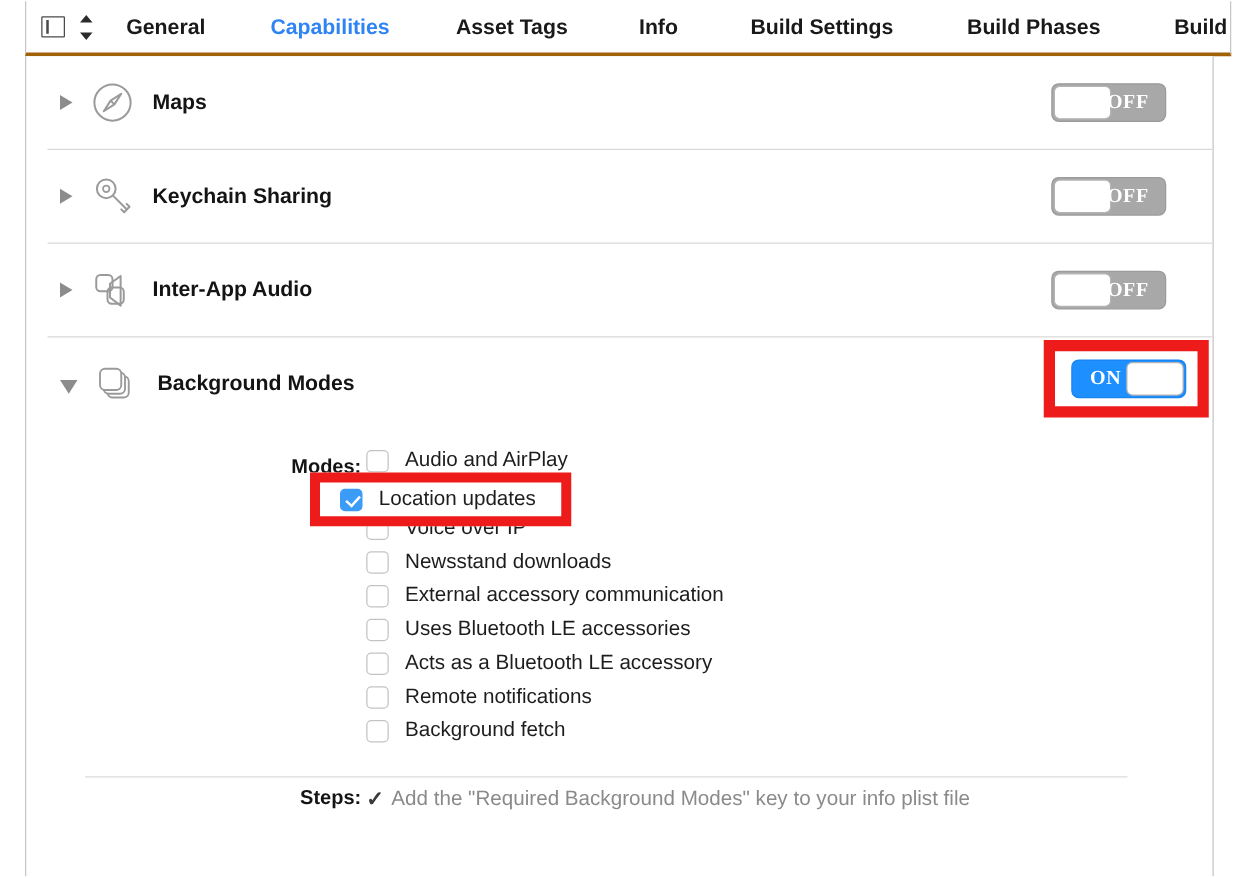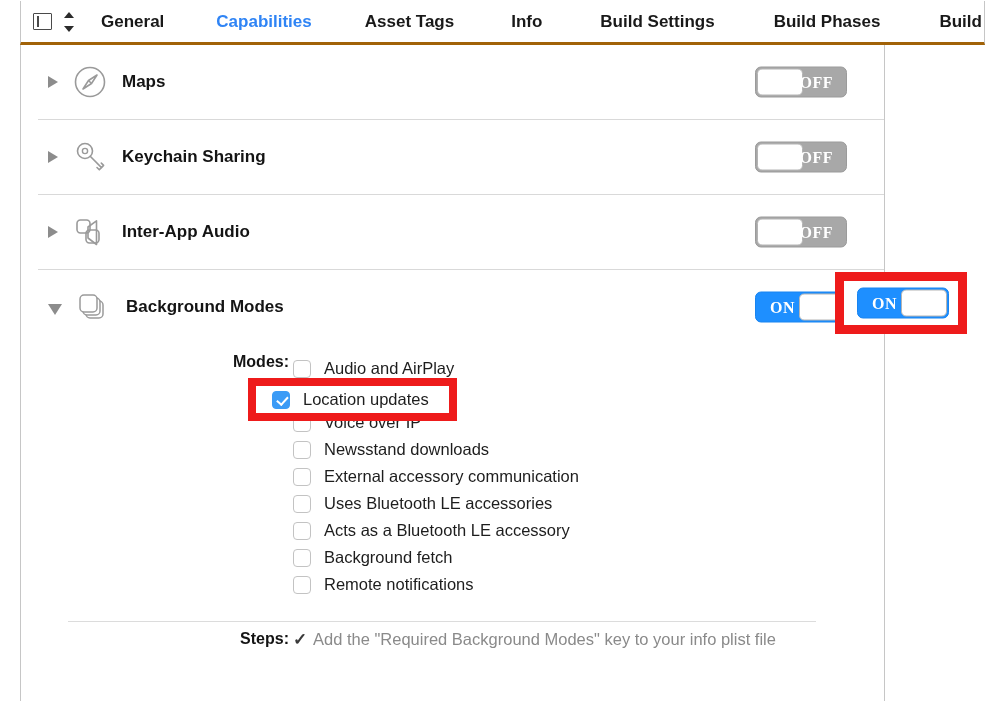--- a/index.html
+++ b/index.html
@@ -95,21 +95,21 @@
   #tab-info         { margin-left: 57px; }
   #tab-buildsettings{ margin-left: 58px; }
   #tab-buildphases  { margin-left: 59px; }
   #tab-buildrules   { margin-left: 59px; }
 
   
   #pane {
     position: absolute;
     left: 20px;
     top: 45px;
-    width: 865px;
+    width: 951px;
     height: 656px;
     box-sizing: border-box;
     border-left: 1px solid #c6c6c6;
     border-right: 1px solid #c6c6c6;
     background: #ffffff;
     overflow: hidden;
   }
 
   .cap-row {
     position: relative;
@@ -211,21 +211,21 @@
   .switch.on  .lbl { margin-left: 14px; }
 
   
   #bgmodes-body {
     position: relative;
     padding-top: 4px;
   }
   #modes-label {
     position: absolute;
     left: 182px;
-    top: 9px;
+    top: 21px;
     width: 86px;
     text-align: right;
     font-size: 16px;
     font-weight: bold;
     color: #141414;
   }
   #modes-list {
     margin-left: 272px;
     padding-top: 7px;
   }
@@ -460,25 +460,25 @@
         <div class="mode-row">
           <div class="checkbox"></div>
           <div class="mode-label">Uses Bluetooth LE accessories</div>
         </div>
         <div class="mode-row">
           <div class="checkbox"></div>
           <div class="mode-label">Acts as a Bluetooth LE accessory</div>
         </div>
         <div class="mode-row">
           <div class="checkbox"></div>
+          <div class="mode-label">Remote notifications</div>
+        </div>
+        <div class="mode-row">
+          <div class="checkbox"></div>
           <div class="mode-label">Background fetch</div>
-        </div>
-        <div class="mode-row">
-          <div class="checkbox"></div>
-          <div class="mode-label">Remote notifications</div>
         </div>
       </div>
 
       <div id="steps-wrap">
         <div class="divider inset"></div>
         <div id="steps-row">
           <div id="steps-label">Steps:</div>
           <div id="steps-check">✓</div>
           <div id="steps-text">Add the "Required Background Modes" key to your info plist file</div>
         </div>

